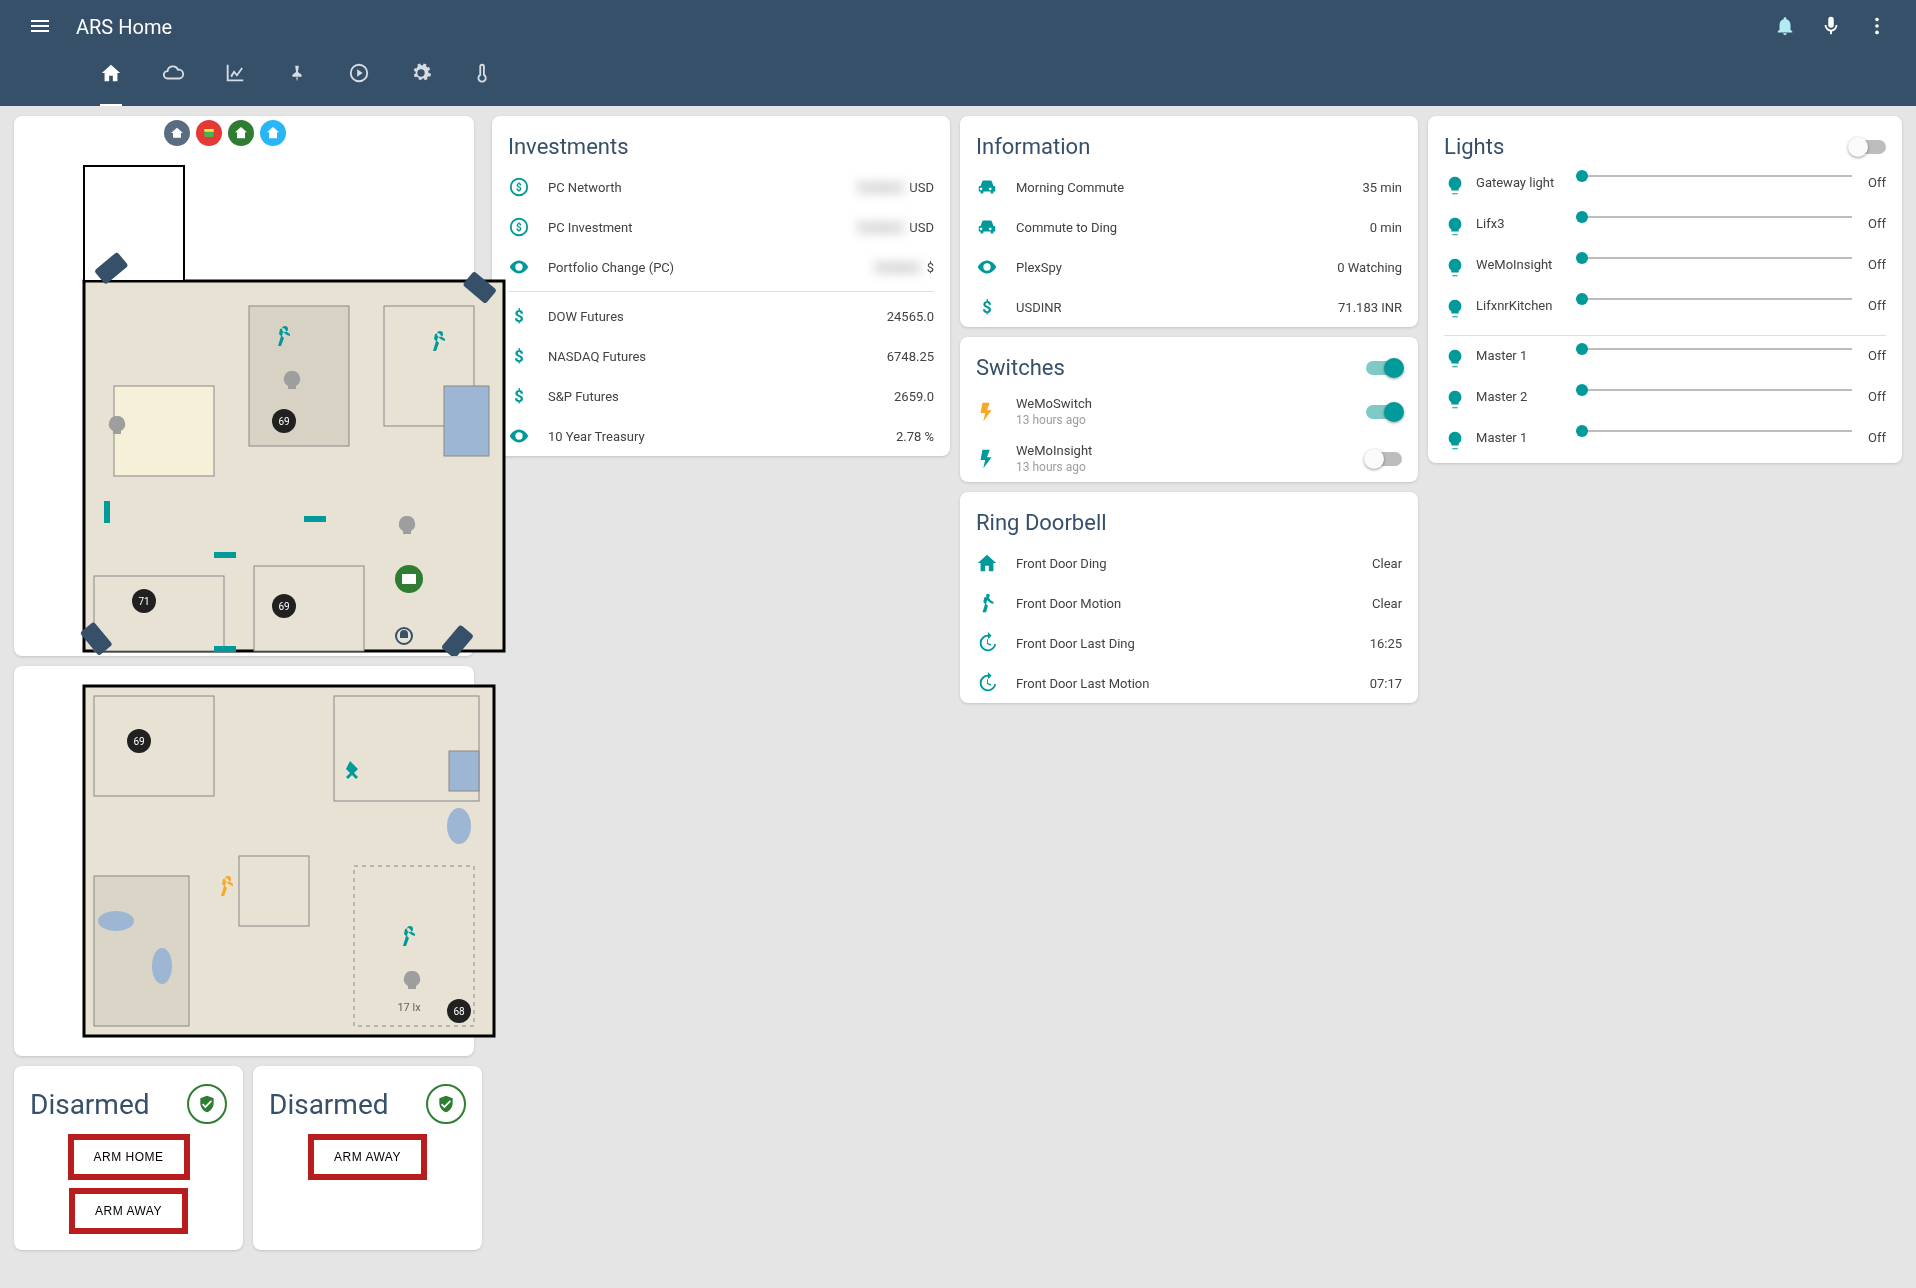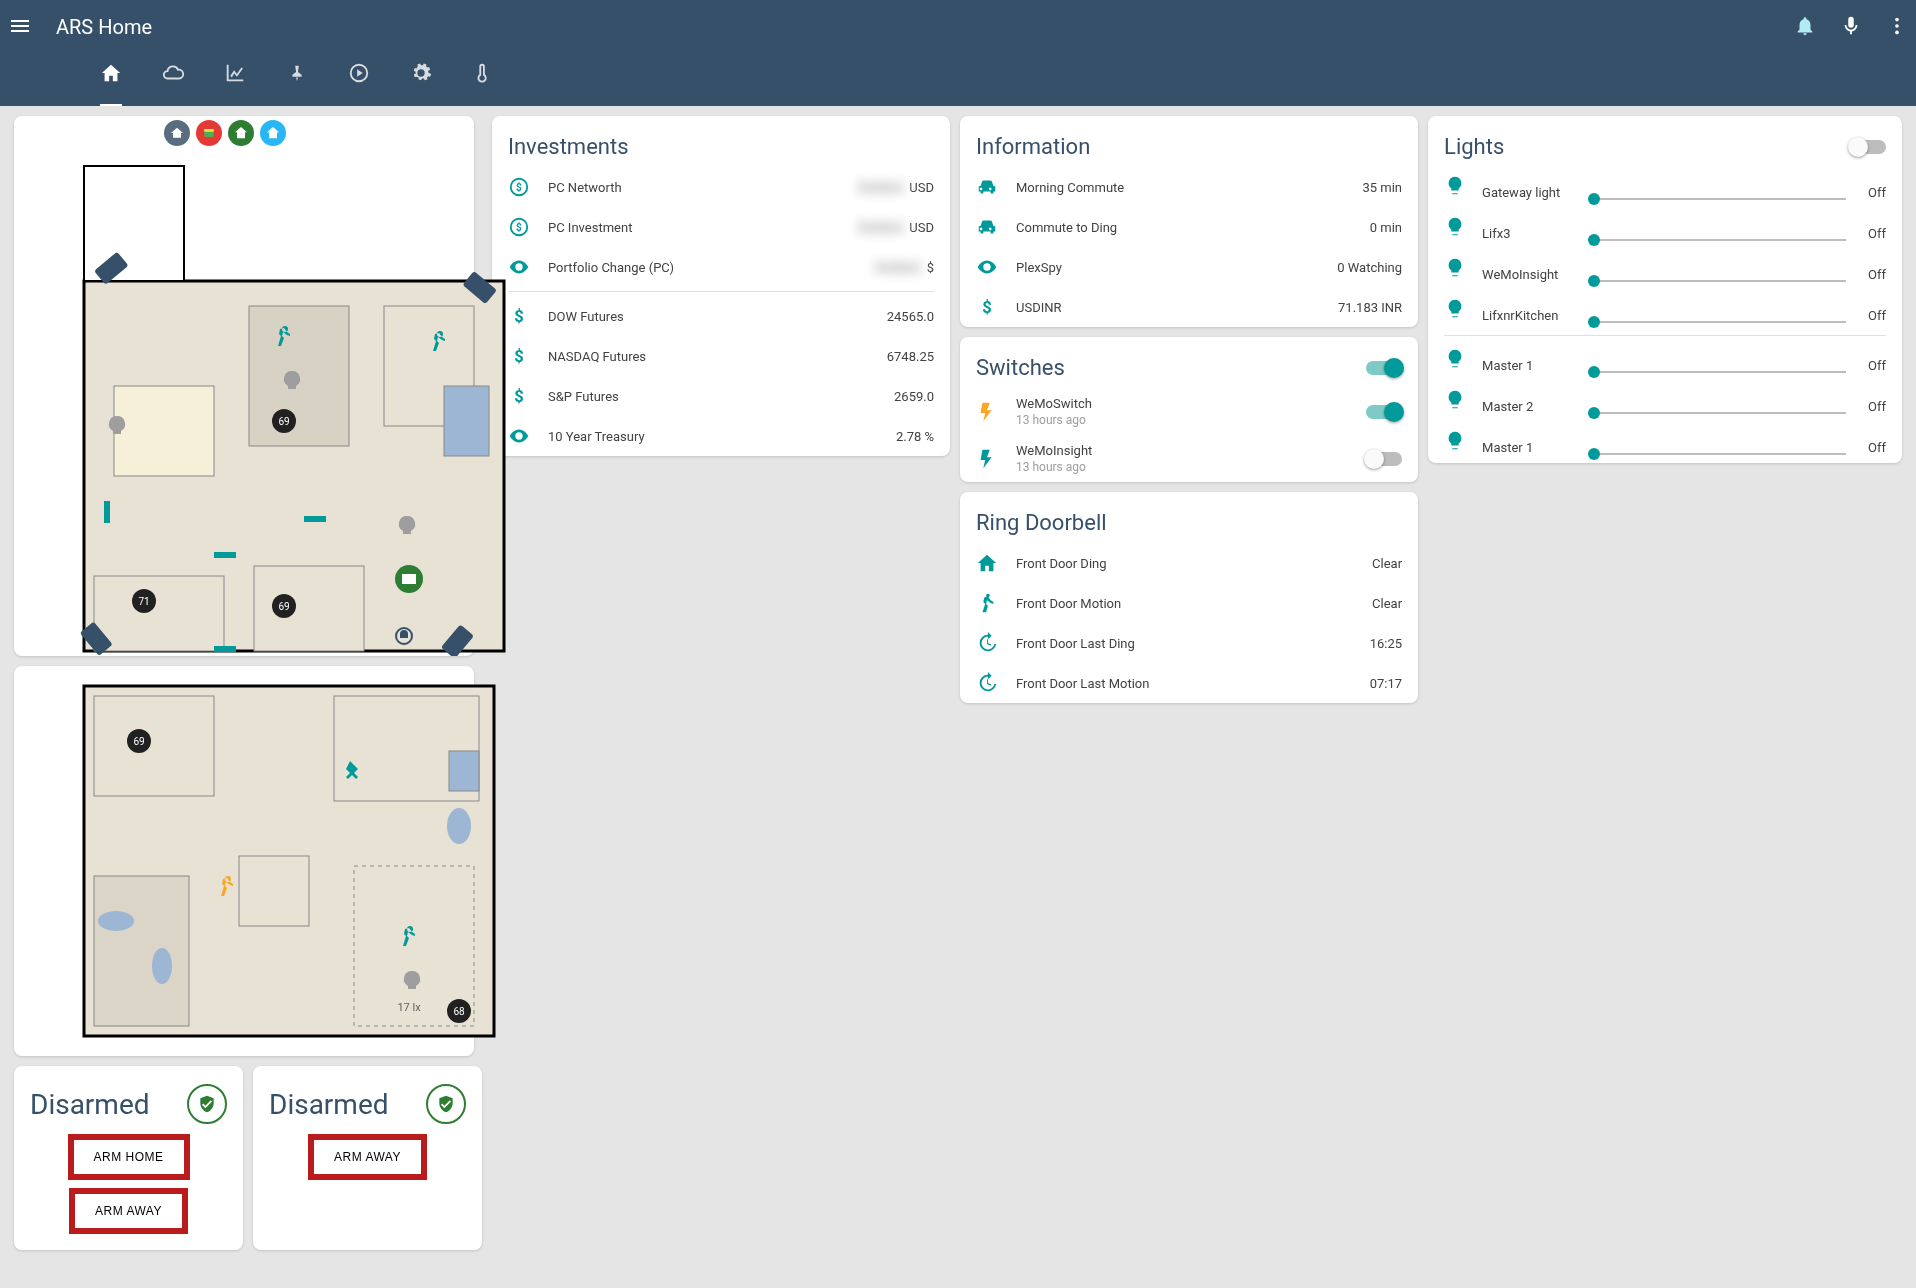--- a/index.html
+++ b/index.html
@@ -1,17 +1,17 @@
 <!DOCTYPE html>
 <html><head>
 <meta charset="utf-8">
 <style>
 * { box-sizing: border-box; margin:0; padding:0; }
 body { font-family: Roboto, "Segoe UI", Arial, sans-serif; background:#e5e5e5; width:1916px; height:1288px; overflow:hidden; font-size:14px; color:#212121;}
-.topbar { background:#37506a; color:#fff; height:54px; display:flex; align-items:center; padding:0 8px;}
+.topbar { background:#37506a; color:#fff; height:54px; display:flex; align-items:center; padding:0 28px;}
 .topbar .menu { margin-right:24px; cursor:pointer;}
 .topbar .title { font-size:20px; font-weight:400; flex:1;}
 .topbar .right-icons { display:flex; gap:24px; align-items:center;}
 .topbar svg { fill:#fff; }
 .tabbar { background:#37506a; height:52px; display:flex; align-items:flex-end; padding-left:100px; gap:40px;}
 .tabbar .tab { padding-bottom:12px; border-bottom:2px solid transparent; cursor:pointer; opacity:.8; display:flex; align-items:center; height:52px;}
 .tabbar .tab.active { border-bottom-color:#fff; opacity:1;}
 .tabbar svg { fill:#fff; width:22px; height:22px;}
 .main { padding:10px 14px; display:flex; gap:10px; align-items:flex-start;}
 .col { display:flex; flex-direction:column; gap:10px;}
@@ -28,21 +28,21 @@
 .blurred { filter: blur(4px); color:#bdbdbd; background:#eee; border-radius:3px; padding:1px 6px;}
 
 .toggle { position:relative; width:36px; height:14px; background:#bdbdbd; border-radius:10px; cursor:pointer;}
 .toggle::after { content:""; position:absolute; width:20px; height:20px; background:#fafafa; border-radius:50%; top:-3px; left:-2px; box-shadow:0 1px 3px rgba(0,0,0,.4);}
 .toggle.on { background:#7fcac7;}
 .toggle.on::after { background:#009a9a; left:18px;}
 
 .slider-wrap { display:flex; align-items:center; gap:12px; flex:1;}
 .slider { flex:1; height:2px; background:#bdbdbd; position:relative;}
 .slider .thumb { position:absolute; left:0; top:-5px; width:12px; height:12px; background:#009a9a; border-radius:50%;}
-.light-row { display:flex; align-items:flex-end; padding:8px 16px; min-height:36px; gap:16px;}
+.light-row { display:flex; align-items:flex-start; padding:8px 16px; min-height:36px; gap:10px;}
 .light-row .licon svg { width:22px; height:22px; fill:#009a9a;}
 .light-row .lname { width:90px; font-size:13px; color:#424242;}
 .light-row .lstate { width:24px; text-align:right; font-size:13px; color:#424242;}
 
 .floorplan { width:460px; position:relative;padding-left:40px;}
 .fp-actions { position:absolute; top:4px; left:150px; display:flex; gap:6px;}
 .fp-badge { width:26px; height:26px; border-radius:50%; display:flex; align-items:center; justify-content:center;}
 .fp1 { background:#5a6d80;} .fp2 {background:#e53935;} .fp3{background:#2e7d32;} .fp4{background:#29b6f6;}
 .floorplan svg { display:block;}
 

